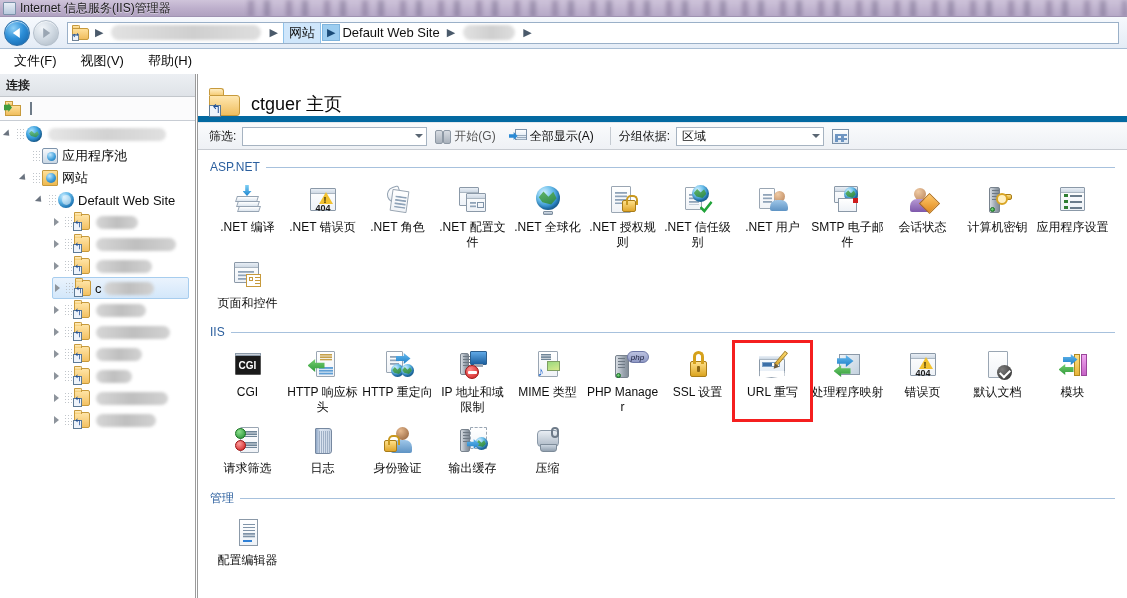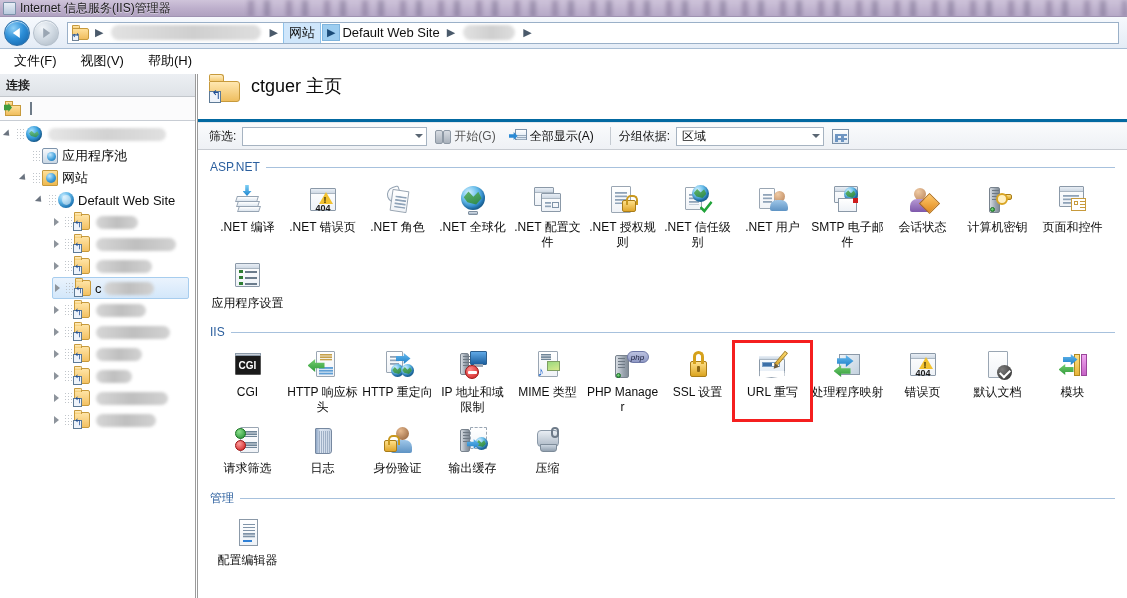--- a/index.html
+++ b/index.html
@@ -244,22 +244,22 @@
   }
   .tlabel { font-size: 13px; color: #0d0d0d; white-space: nowrap; }
 
   
   .content {
     position: absolute; left: 197px; top: 74px; width: 930px; height: 524px;
     background: #ffffff; border-left: 1px solid #9b9b9b;
     overflow: hidden;
   }
   .content-hdr {
-    height: 48px; display: flex; align-items: flex-start; padding-left: 11px;
-    border-bottom: 3px solid #0369a1;
+    height: 48px; display: flex; align-items: flex-end; padding-left: 11px;
+    border-bottom: 6px solid #0369a1;
   }
   .hdr-folder { width: 32px; height: 28px; position: relative; margin-right: 10px; flex:none; }
   .hdr-folder .body {
     position: absolute; left: 0; bottom: 0; width: 31px; height: 21px;
     background: linear-gradient(180deg,#ffe7b0,#efbe5f);
     border: 1px solid #c79a3c; border-radius: 1px 3px 3px 3px;
   }
   .hdr-folder .tab {
     position: absolute; left: 0; top: 0; width: 15px; height: 7px;
     background: linear-gradient(180deg,#ffeec4,#f6cd77);
@@ -746,37 +746,37 @@
             <div class="fico">
               <span style="position:absolute;left:5px;top:3px;width:14px;height:16px;border-radius:8px 2px 2px 8px;background:linear-gradient(180deg,#fff,#e2e9f1);border:1px solid #93a2b2;transform:rotate(-18deg)"></span>
               <span class="doc" style="left:9px;top:6px;width:17px;height:22px;transform:rotate(8deg)">
                 <span class="lines" style="top:5px;left:3px;width:11px;height:12px"></span>
               </span>
             </div>
             <div class="flabel">.NET 角色</div>
           </div>
           <div class="fitem">
             <div class="fico">
-              <span class="globe" style="left:4px;top:2px;width:24px;height:24px"></span>
-              <span style="position:absolute;left:11px;bottom:1px;width:10px;height:4px;background:linear-gradient(180deg,#d9e1ea,#9fafc0);border:1px solid #7f8f9f;border-radius:1px"></span>
-            </div>
-            <div class="flabel">.NET 全球化</div>
-          </div>
-          <div class="fitem">
-            <div class="fico">
               <span class="win" style="left:2px;top:3px;width:20px;height:19px"></span>
               <span class="win" style="left:9px;top:9px;width:20px;height:19px">
                 <span class="lines" style="left:3px;top:8px;width:6px;height:7px"></span>
                 <span style="position:absolute;left:10px;top:8px;width:7px;height:6px;border:1px solid #7f93a8"></span>
               </span>
             </div>
             <div class="flabel">.NET 配置文件</div>
           </div>
           <div class="fitem">
             <div class="fico">
+              <span class="globe" style="left:4px;top:2px;width:24px;height:24px"></span>
+              <span style="position:absolute;left:11px;bottom:1px;width:10px;height:4px;background:linear-gradient(180deg,#d9e1ea,#9fafc0);border:1px solid #7f8f9f;border-radius:1px"></span>
+            </div>
+            <div class="flabel">.NET 全球化</div>
+          </div>
+          <div class="fitem">
+            <div class="fico">
               <span class="doc" style="left:4px;top:2px">
                 <span class="lines" style="left:3px;top:5px;width:12px;height:12px"></span>
               </span>
               <span class="lock" style="left:15px;top:16px"></span>
             </div>
             <div class="flabel">.NET 授权规则</div>
           </div>
           <div class="fitem">
             <div class="fico">
               <span class="doc" style="left:3px;top:3px;width:17px;height:23px">
@@ -821,37 +821,37 @@
           <div class="fitem">
             <div class="fico">
               <span class="tower" style="left:7px;top:3px"></span>
               <span class="key" style="left:17px;top:10px"></span>
               <span class="dot-green" style="left:8px;top:23px;width:5px;height:5px"></span>
             </div>
             <div class="flabel">计算机密钥</div>
           </div>
           <div class="fitem">
             <div class="fico">
+              <span class="win" style="left:3px;top:3px;width:25px;height:24px"></span>
+              <span style="position:absolute;left:7px;top:10px;width:4px;height:3px;background:#2e7d32;box-shadow:0 6px 0 #2e7d32,0 12px 0 #2e7d32"></span>
+              <span style="position:absolute;left:13px;top:11px;width:12px;height:1.5px;background:#6b7c8c;box-shadow:0 6px 0 #6b7c8c,0 12px 0 #6b7c8c"></span>
+            </div>
+            <div class="flabel">应用程序设置</div>
+          </div>
+          <div class="fitem">
+            <div class="fico">
               <span class="win" style="left:2px;top:2px;width:25px;height:21px">
                 <span class="lines" style="left:3px;top:8px;width:16px;height:10px"></span>
               </span>
               <span style="position:absolute;left:14px;top:14px;width:15px;height:13px;background:#fff;border:1px solid #c79a3c">
                 <span style="position:absolute;left:2px;top:2px;width:4px;height:4px;border:1px solid #c79a3c"></span>
                 <span style="position:absolute;left:8px;top:2px;width:5px;height:1px;background:#c79a3c;box-shadow:0 3px 0 #c79a3c,0 6px 0 #c79a3c"></span>
               </span>
             </div>
             <div class="flabel">页面和控件</div>
-          </div>
-          <div class="fitem">
-            <div class="fico">
-              <span class="win" style="left:3px;top:3px;width:25px;height:24px"></span>
-              <span style="position:absolute;left:7px;top:10px;width:4px;height:3px;background:#2e7d32;box-shadow:0 6px 0 #2e7d32,0 12px 0 #2e7d32"></span>
-              <span style="position:absolute;left:13px;top:11px;width:12px;height:1.5px;background:#6b7c8c;box-shadow:0 6px 0 #6b7c8c,0 12px 0 #6b7c8c"></span>
-            </div>
-            <div class="flabel">应用程序设置</div>
           </div>
         </div>
         <div style="height: 10px;"></div>
         <div class="grp-hdr">
           <span class="grp-title">IIS</span>
           <span class="grp-line"></span>
         </div>
         <div class="grp-row">
           <div class="fitem">
             <div class="fico">

